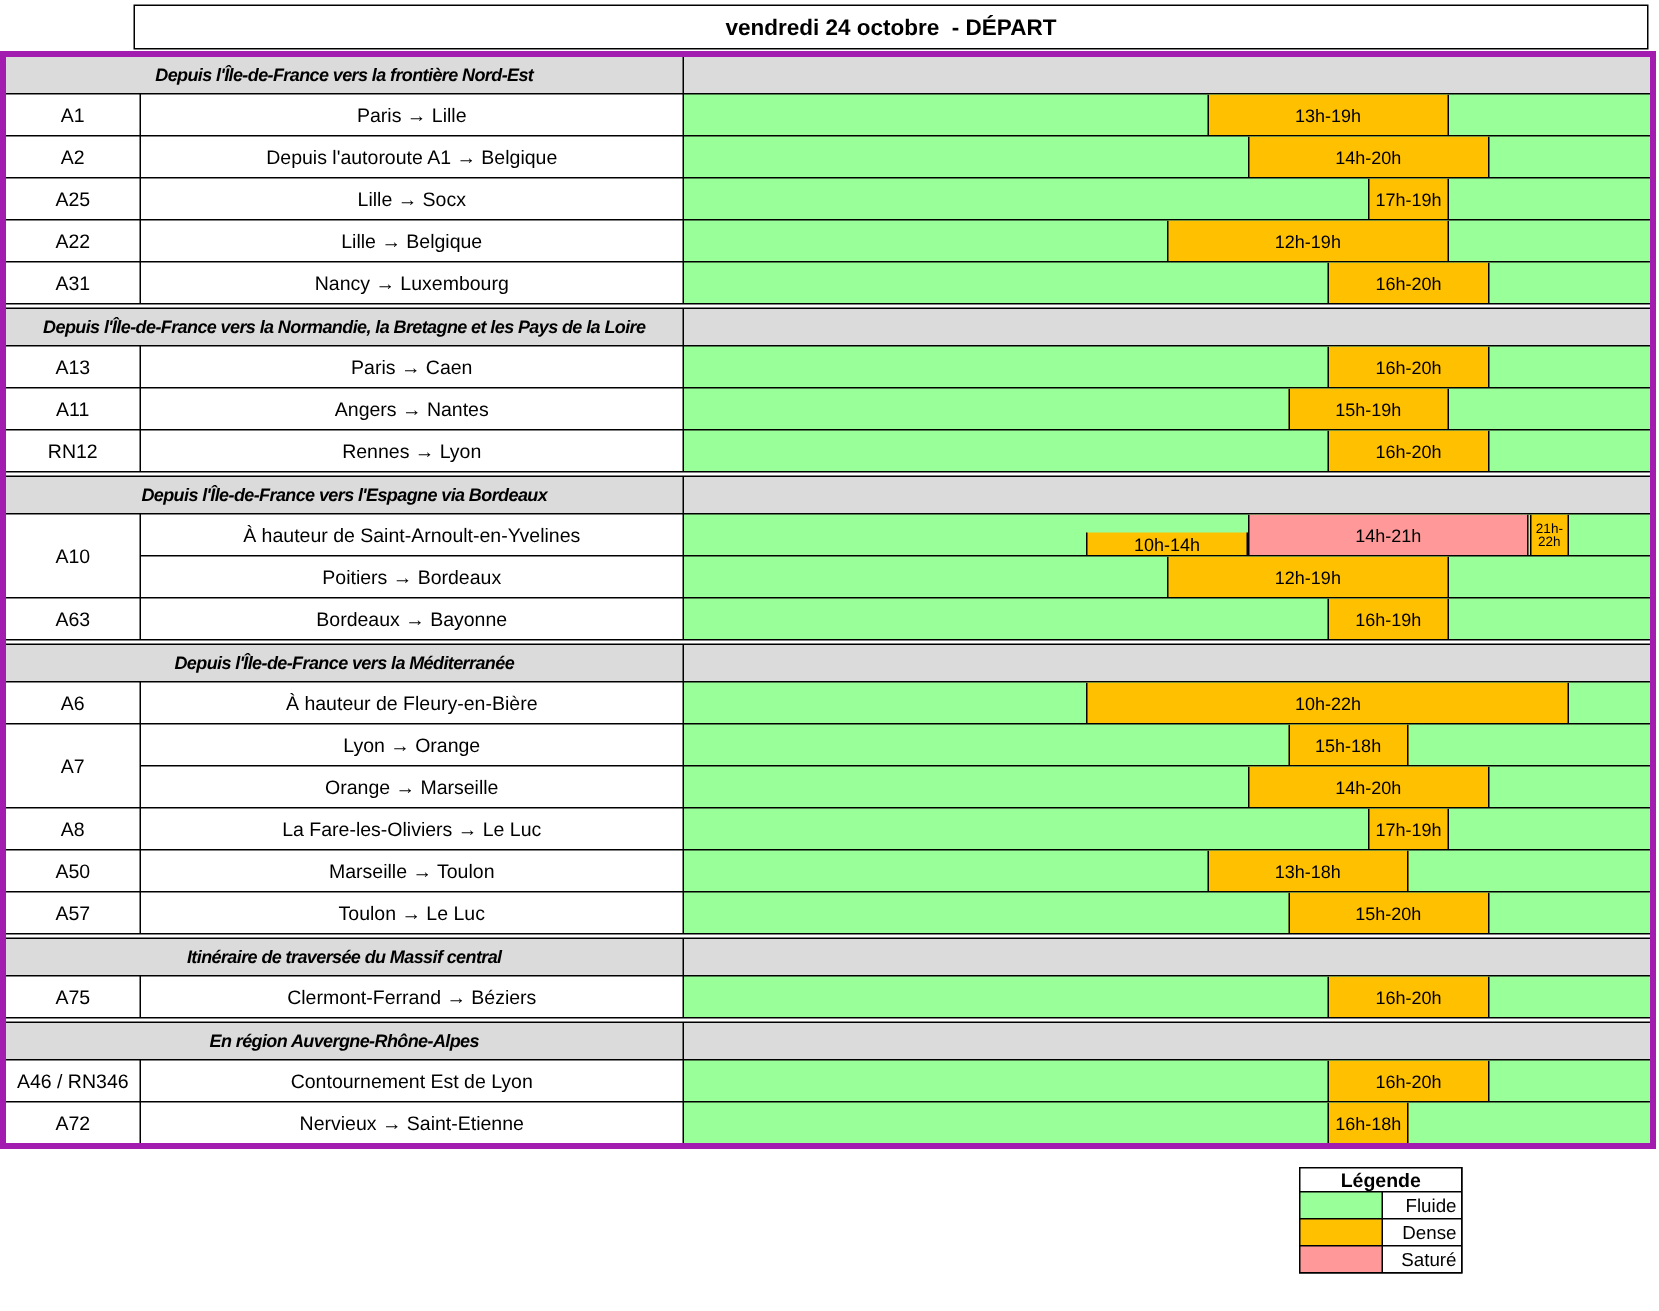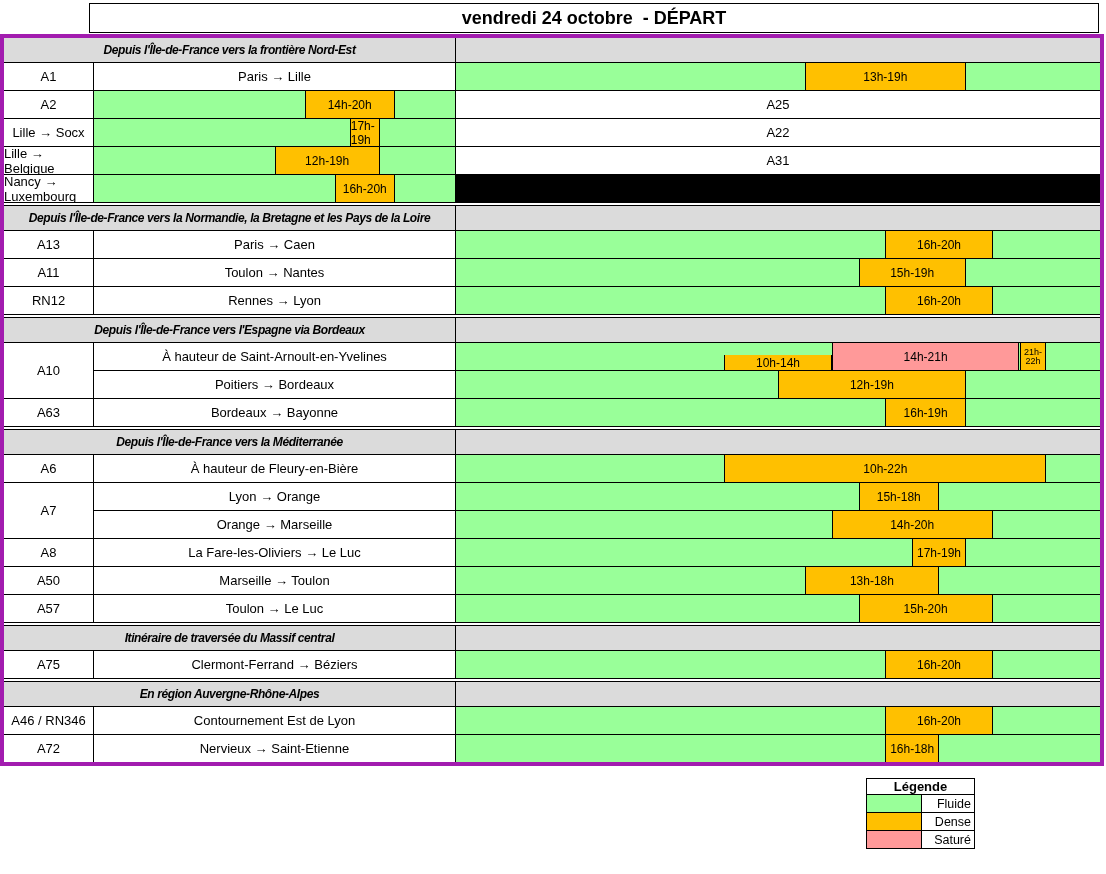--- a/index.html
+++ b/index.html
@@ -3,21 +3,21 @@
 <meta charset="utf-8">
 <style>
   html,body{margin:0;padding:0;background:#fff;}
   .page{position:relative;width:1106px;height:874px;background:#fff;
         font-family:"Liberation Sans",sans-serif;color:#000;overflow:hidden;}
 
   
   .title-box{position:absolute;left:89px;top:3px;width:1010px;height:30px;
              border:1px solid #000;box-sizing:border-box;
              display:flex;align-items:center;justify-content:center;
-             font-size:18px;font-weight:bold;white-space:pre;}
+             font-size:15px;font-weight:bold;white-space:pre;}
 
   
   .main-grid{position:absolute;left:0;top:34px;
              display:grid;
              grid-template-columns:89px 361px 644px;
              grid-template-rows:24px 27px 27px 27px 27px 27px 2px
                                 24px 27px 27px 27px 2px
                                 24px 27px 27px 27px 2px
                                 24px 27px 27px 27px 27px 27px 27px 2px
                                 24px 27px 2px
@@ -63,20 +63,21 @@
     <div class="cell sec-left">Depuis l'Île-de-France vers la frontière Nord-Est</div>
     <div class="cell sec-right"></div>
 
     <div class="cell code">A1</div>
     <div class="cell route">Paris → Lille</div>
     <div class="cell tl">
         <div class="seg dense" style="left: 54.1667%; width: 25%;">13h-19h</div>
       </div>
 
     <div class="cell code">A2</div>
+    <div class="cell route">Depuis l'autoroute A1 → Belgique</div>
     <div class="cell tl">
         <div class="seg dense" style="left: 58.3333%; width: 25%;">14h-20h</div>
       </div>
 
     <div class="cell code">A25</div>
     <div class="cell route">Lille → Socx</div>
     <div class="cell tl">
         <div class="seg dense" style="left: 70.8333%; width: 8.33333%;">17h-19h</div>
       </div>
 
@@ -97,21 +98,21 @@
     <div class="cell sec-left">Depuis l'Île-de-France vers la Normandie, la Bretagne et les Pays de la Loire</div>
     <div class="cell sec-right"></div>
 
     <div class="cell code">A13</div>
     <div class="cell route">Paris → Caen</div>
     <div class="cell tl">
         <div class="seg dense" style="left: 66.6667%; width: 16.6667%;">16h-20h</div>
       </div>
 
     <div class="cell code">A11</div>
-    <div class="cell route">Toulon → Nantes</div>
+    <div class="cell route">Angers → Nantes</div>
     <div class="cell tl">
         <div class="seg dense" style="left: 62.5%; width: 16.6667%;">15h-19h</div>
       </div>
 
     <div class="cell code">RN12</div>
     <div class="cell route">Rennes → Lyon</div>
     <div class="cell tl">
         <div class="seg dense" style="left: 66.6667%; width: 16.6667%;">16h-20h</div>
       </div>
 

